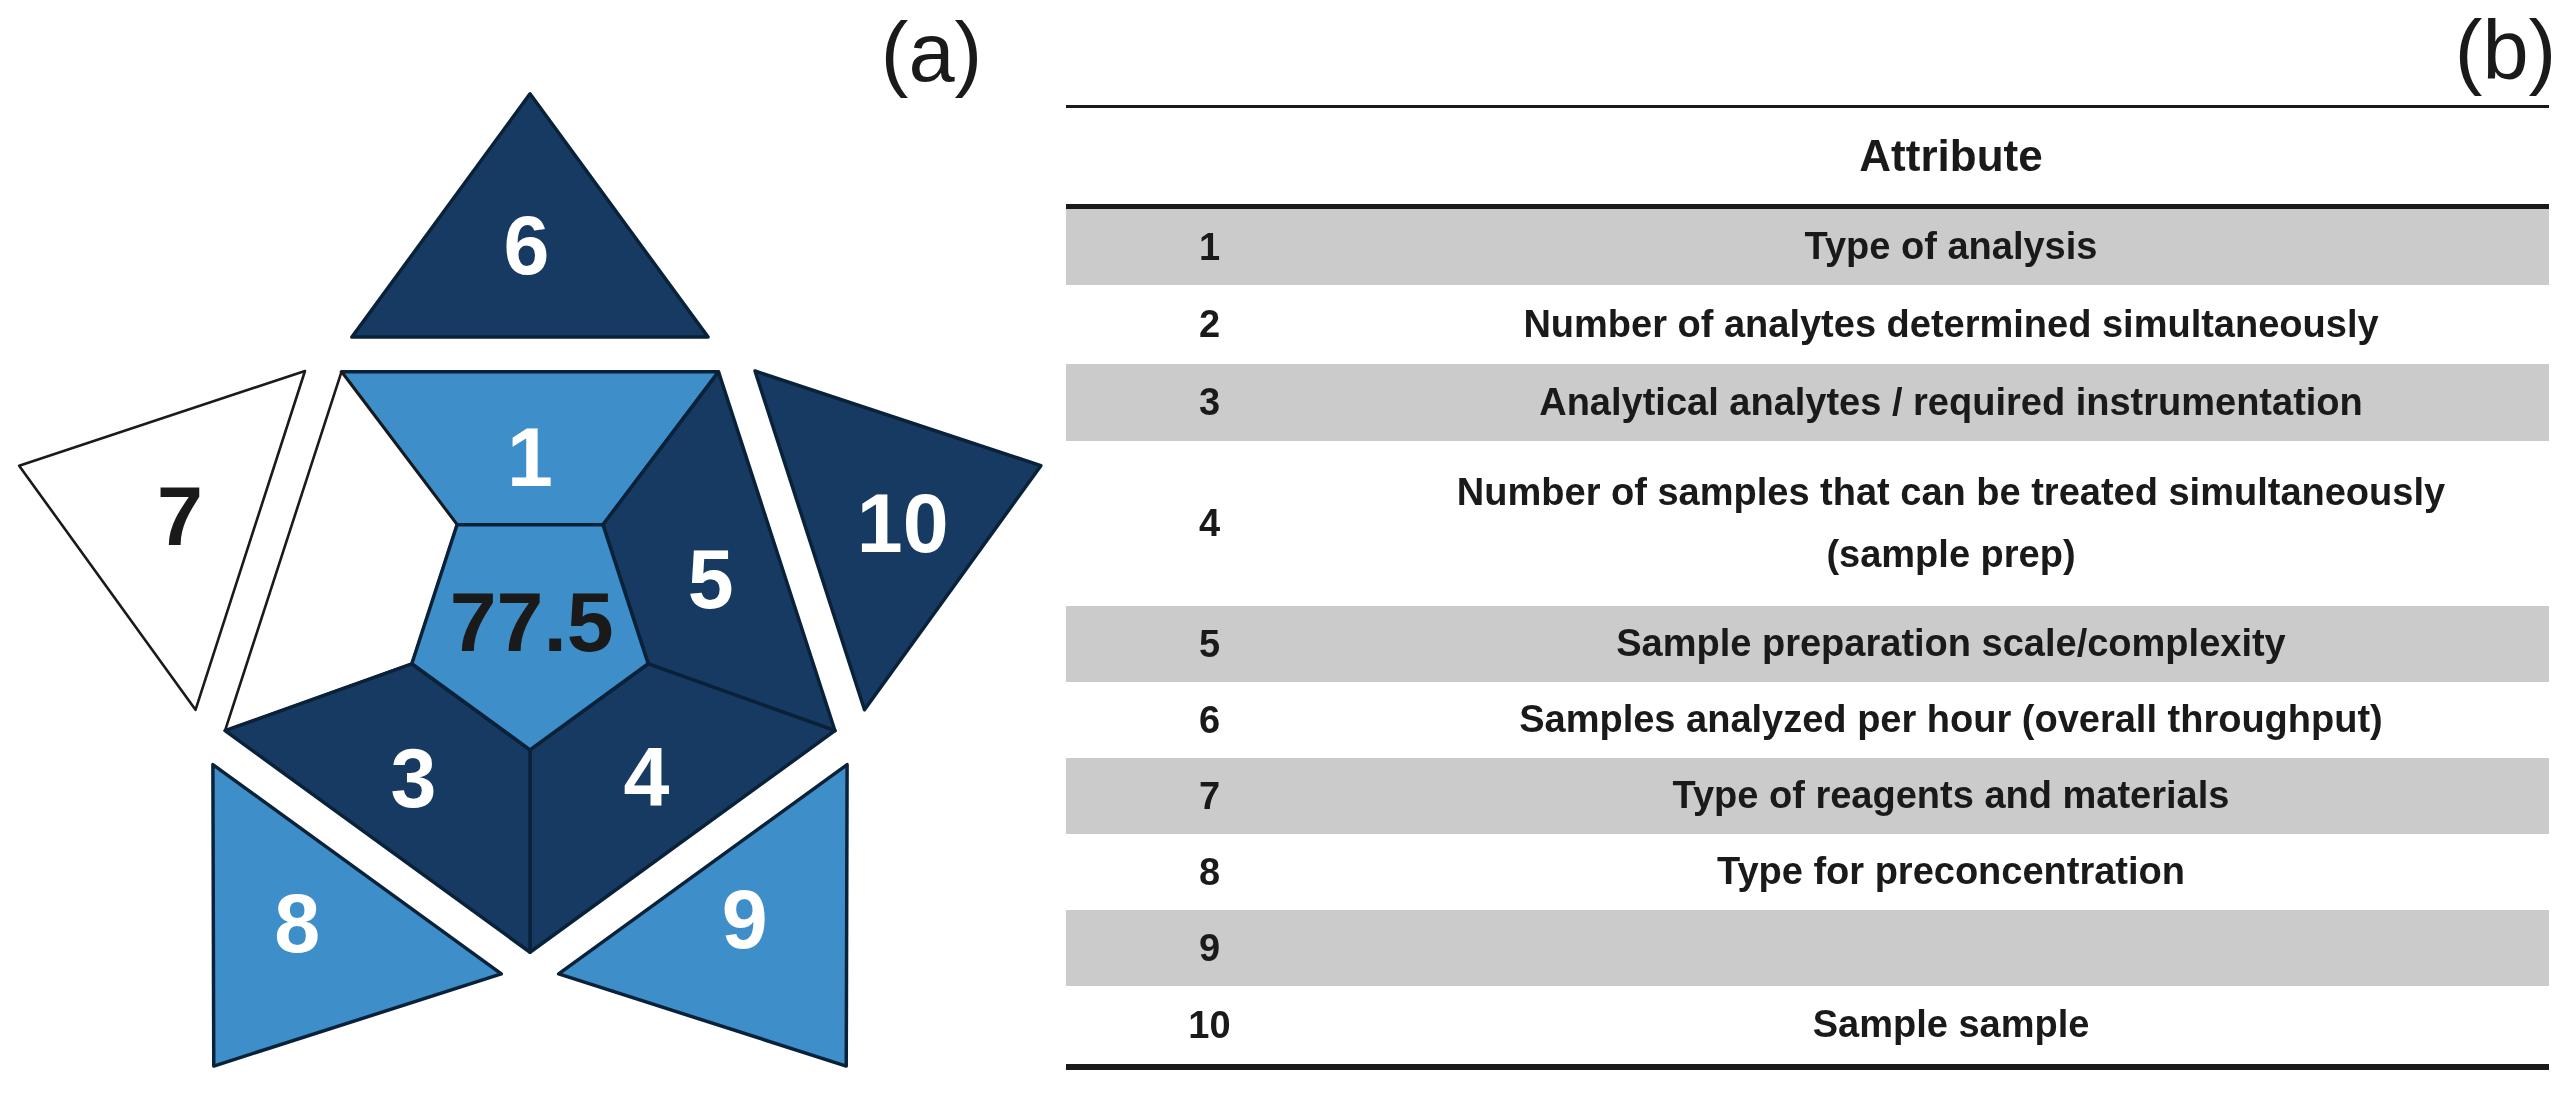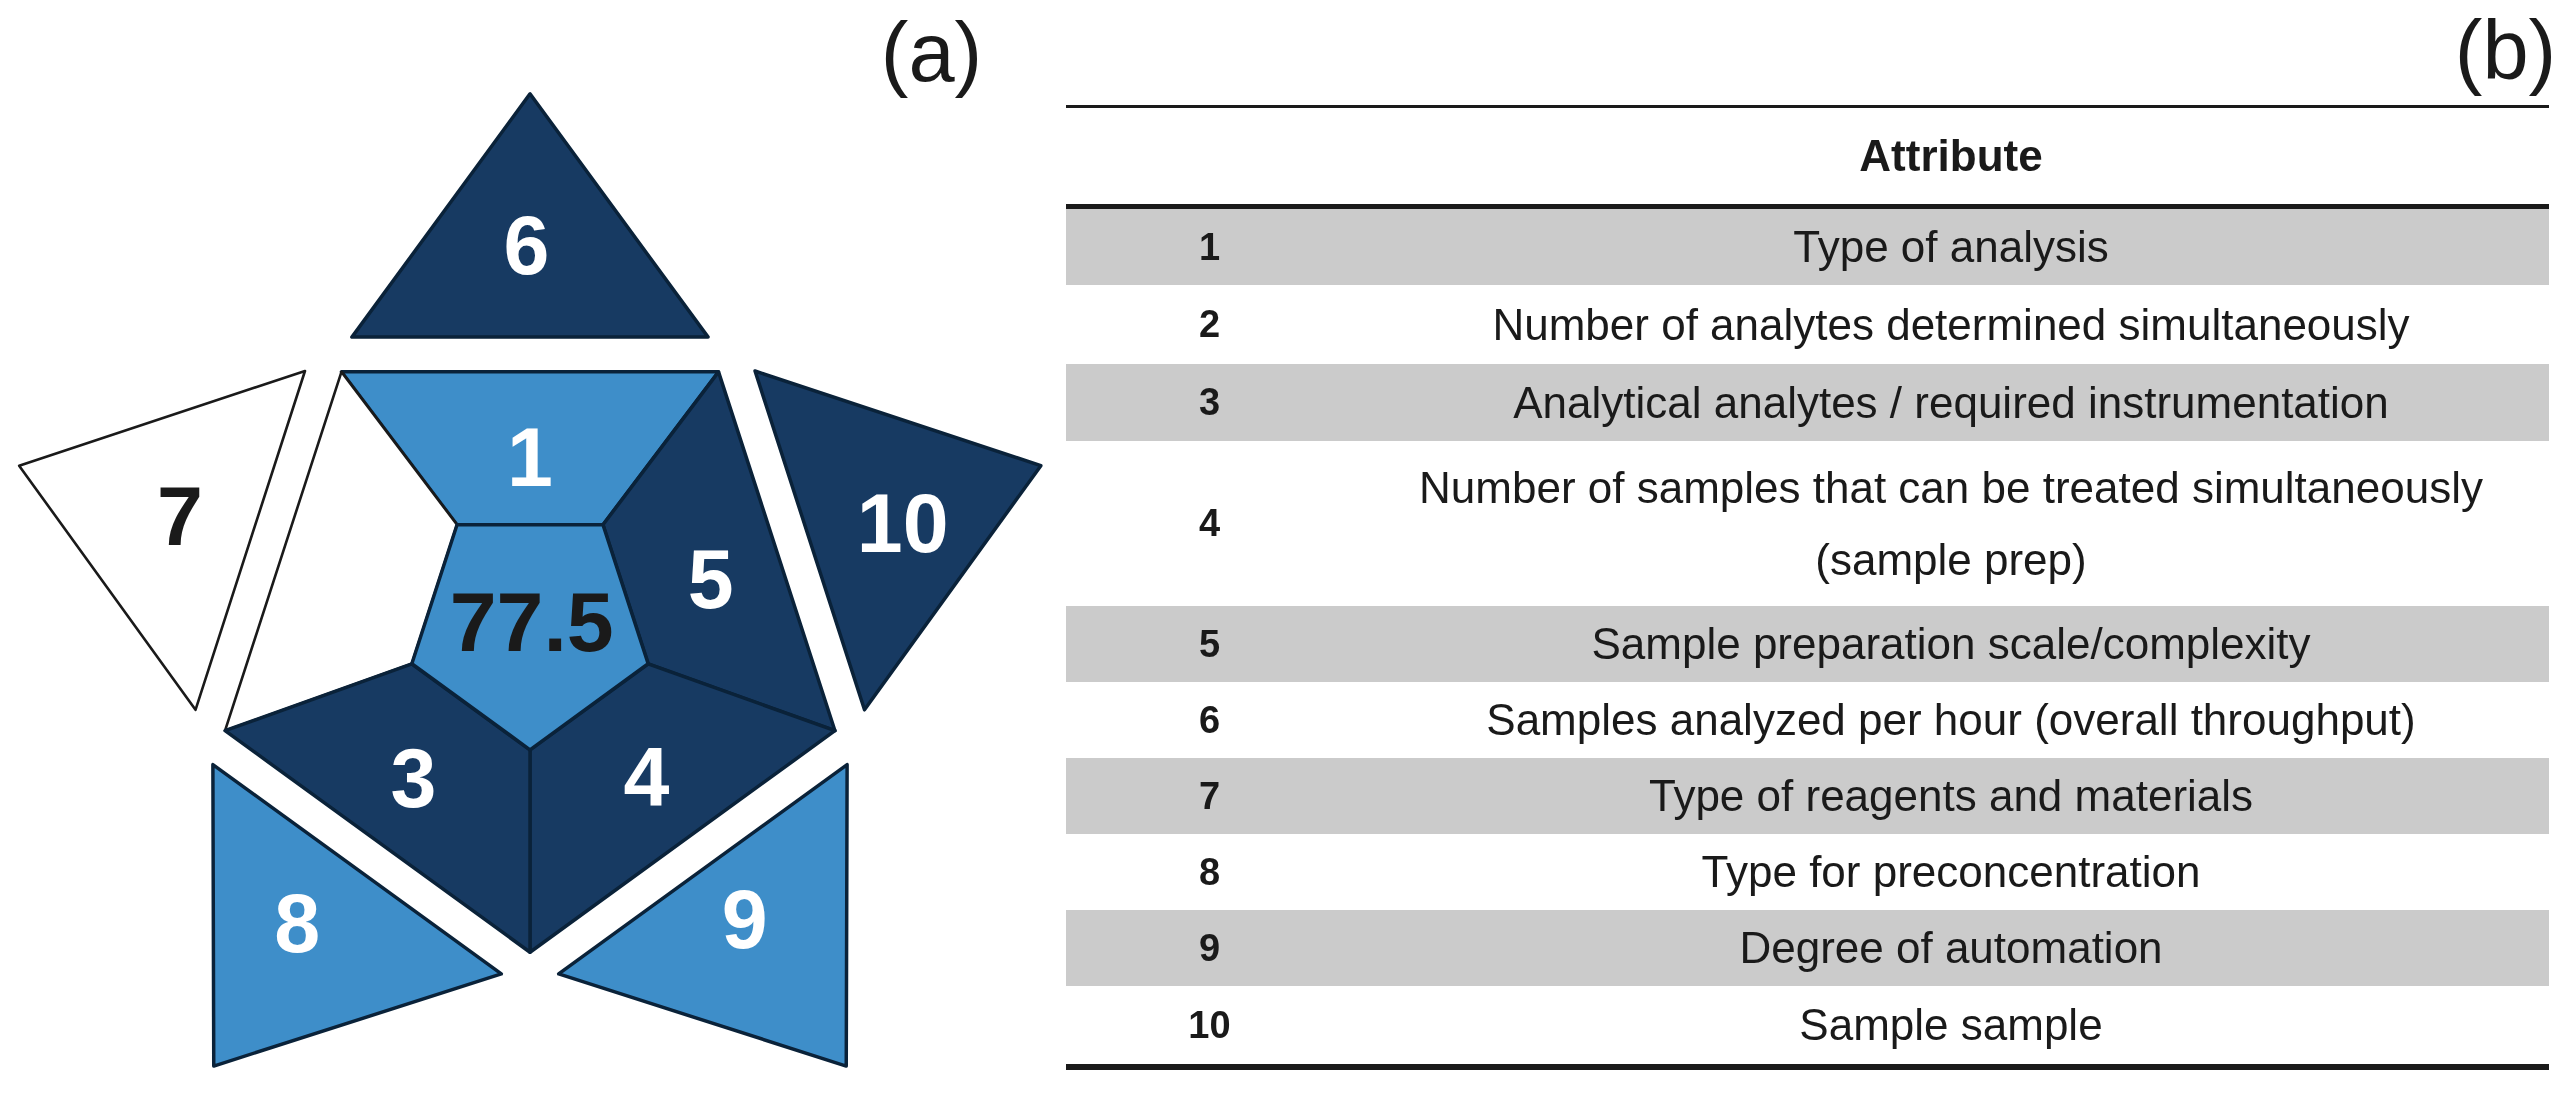--- a/index.html
+++ b/index.html
@@ -63,23 +63,24 @@
   .t-row:nth-child(9){ height:76px; }
   .t-row:nth-child(10){ height:78px; }
   .num-cell {
     width:287px; flex:none;
     text-align:center;
     font-weight:700; font-size:38px;
   }
   .attr-cell {
     flex:1;
     text-align:center;
-    font-size:44px;
+    font-size:38px;
     line-height:1.62;
     white-space:pre-line;
+    font-weight:bold;
   }
 </style>
 </head>
 <body>
 
 <div id="figure">
 
   <div id="label-a" class="panel-label">(a)</div>
   <div id="label-b" class="panel-label">(b)</div>
 
@@ -145,21 +146,20 @@
       <div class="t-row">
         <div class="num-cell">7</div>
         <div class="attr-cell">Type of reagents and materials</div>
       </div>
       <div class="t-row">
         <div class="num-cell">8</div>
         <div class="attr-cell">Type for preconcentration</div>
       </div>
       <div class="t-row">
         <div class="num-cell">9</div>
-        <div class="attr-cell">Degree of automation</div>
       </div>
       <div class="t-row">
         <div class="num-cell">10</div>
         <div class="attr-cell">Sample sample</div>
       </div>
     </div>
   </div>
 
 </div>
 

